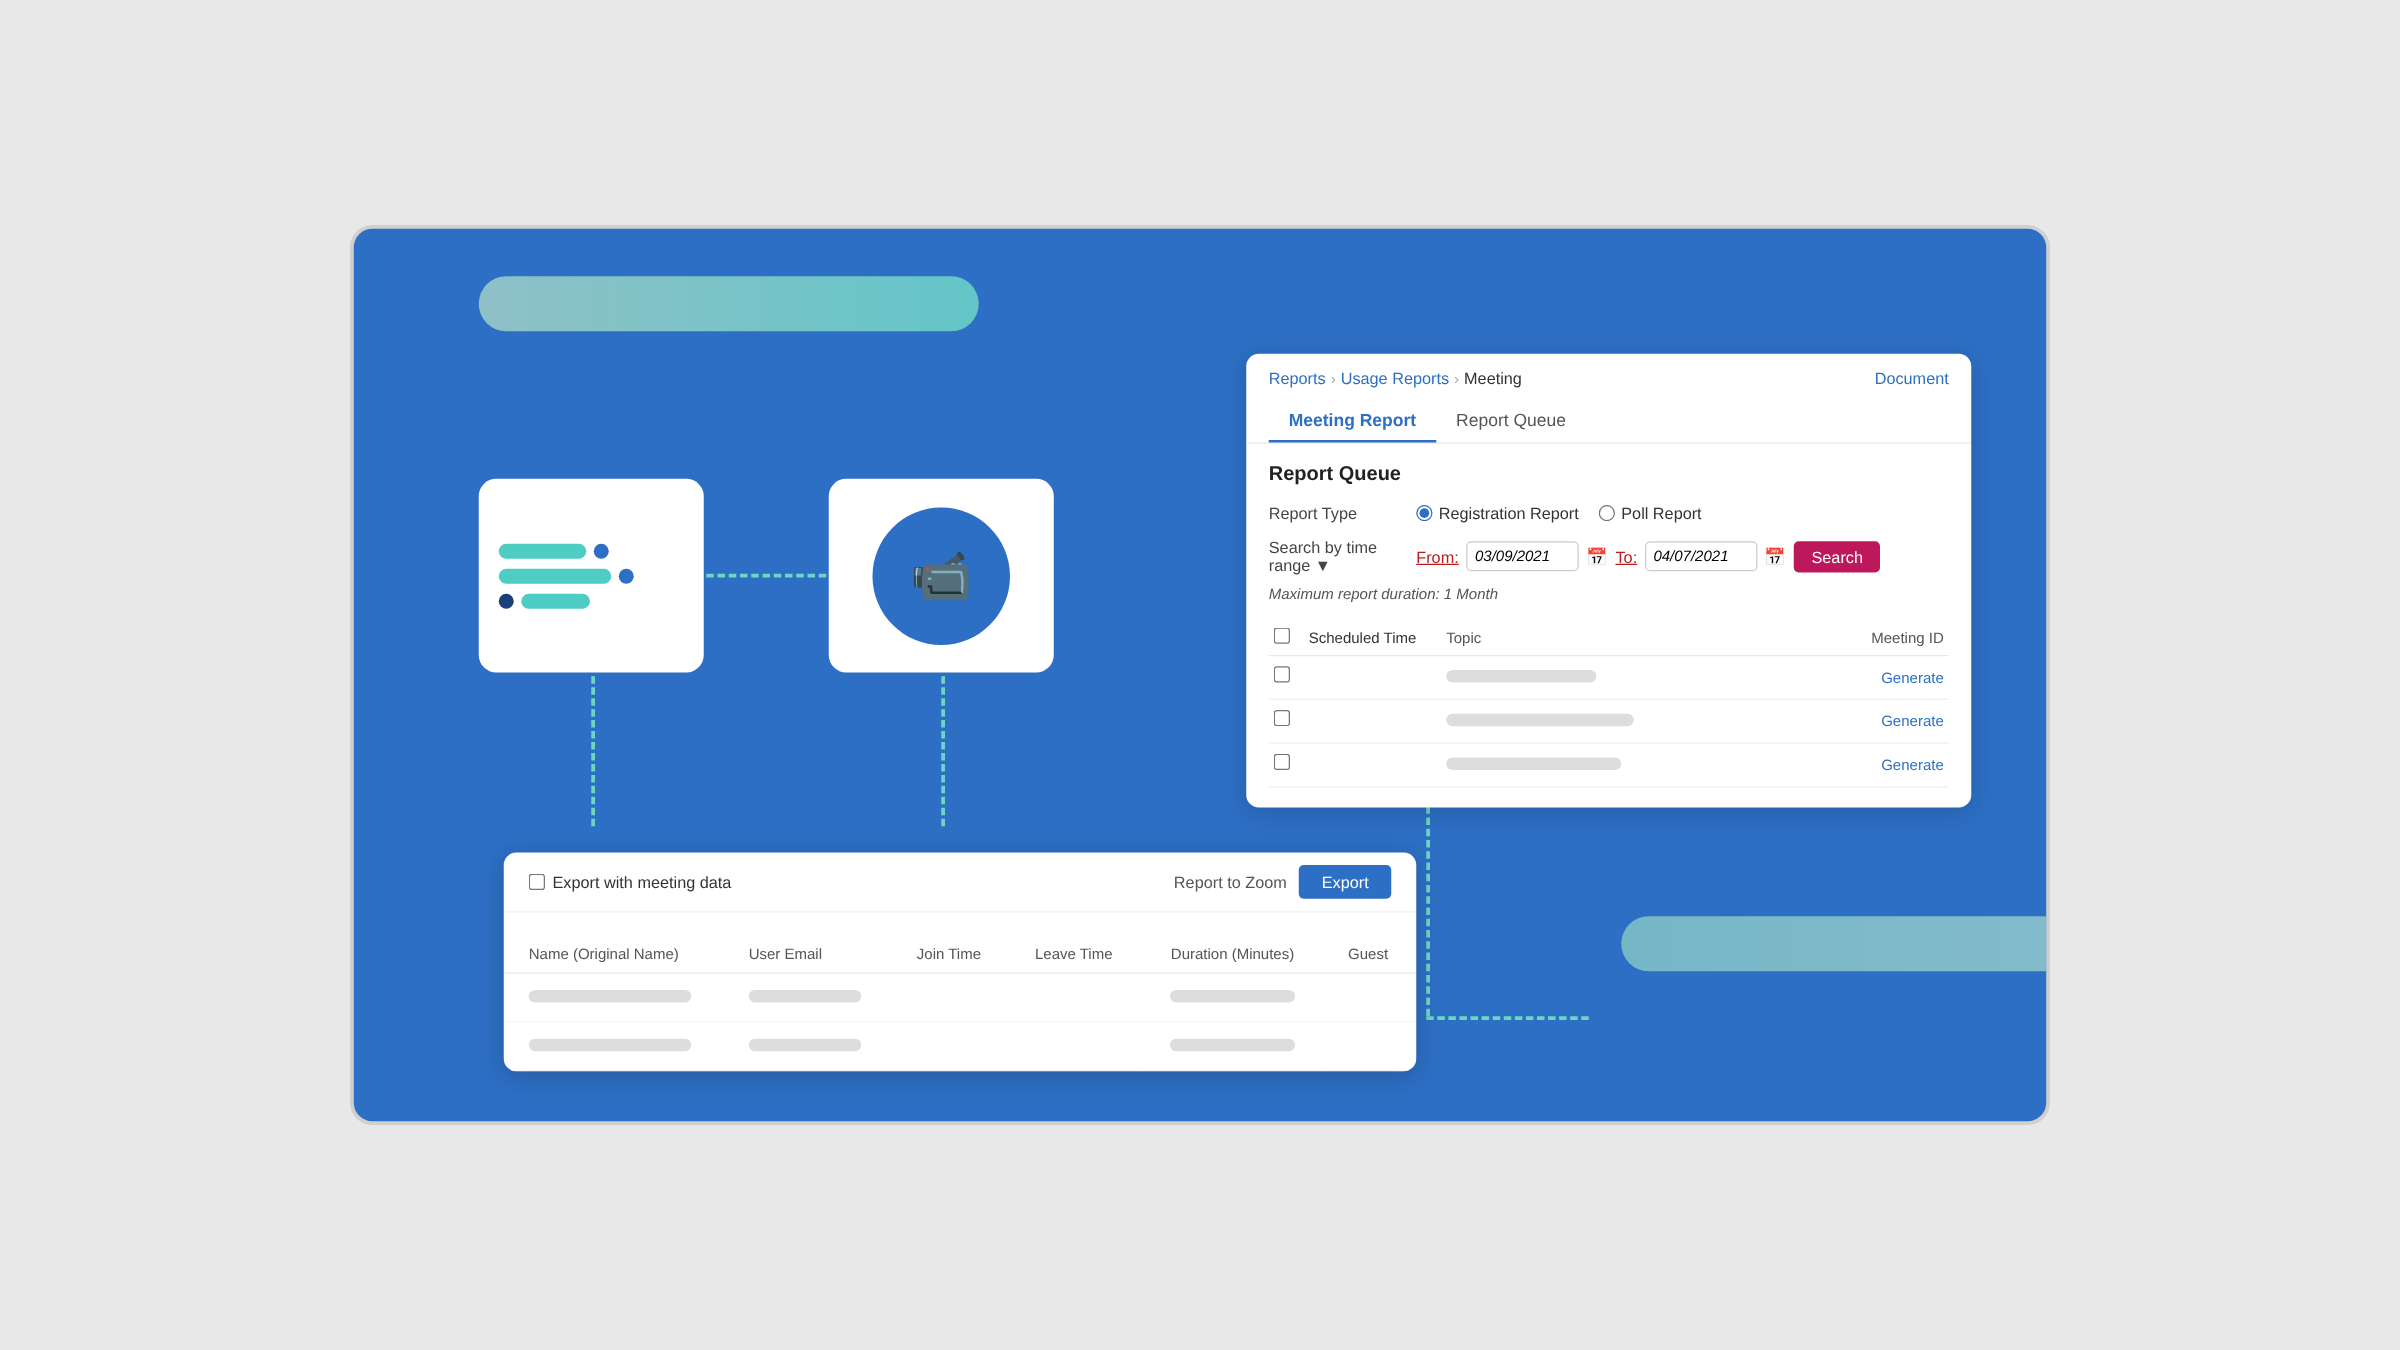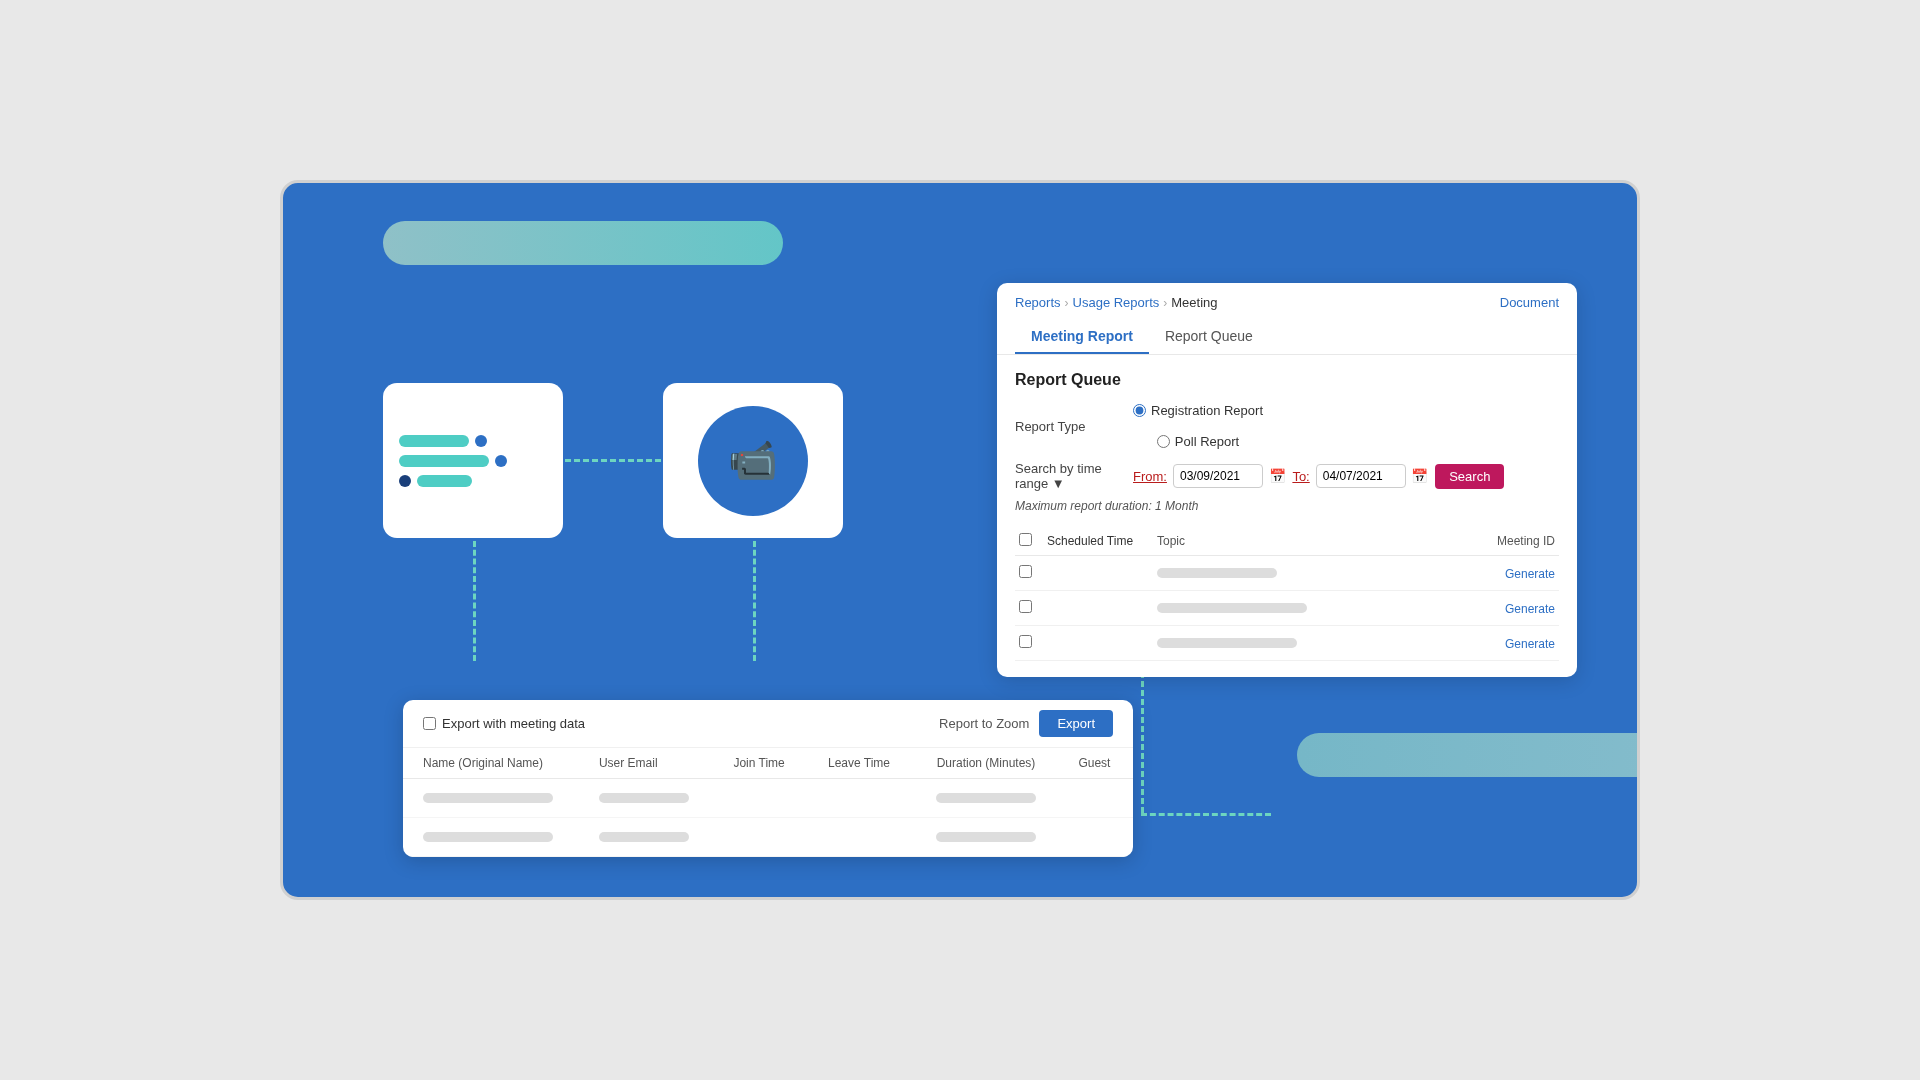--- a/index.html
+++ b/index.html
@@ -212,21 +212,20 @@
     .report-type-label {
       font-size: 13px;
       color: #444;
       width: 110px;
     }
 
     .radio-group {
       display: flex;
       align-items: center;
       gap: 16px;
-      flex-direction: column;
     }
 
     .radio-item {
       display: flex;
       align-items: center;
       gap: 5px;
       font-size: 13px;
       color: #333;
     }
 
@@ -258,20 +257,21 @@
       color: #b91c1c;
       text-decoration: underline;
     }
 
     .date-input {
       border: 1px solid #ccc;
       border-radius: 4px;
       padding: 4px 6px;
       font-size: 12px;
       width: 90px;
+      font-style: italic;
     }
 
     .cal-icon {
       font-size: 14px;
       color: #666;
       cursor: pointer;
     }
 
     .search-btn {
       background: #be185d;
@@ -412,20 +412,21 @@
       border: none;
       border-radius: 4px;
       padding: 6px 18px;
       font-size: 13px;
       cursor: pointer;
     }
 
     .participants-table {
       width: 100%;
       border-collapse: collapse;
+      margin-top: 18px;
     }
 
     .participants-table th {
       font-size: 12px;
       color: #555;
       font-weight: 500;
       text-align: left;
       padding: 8px 20px;
       border-bottom: 1px solid #e8e8e8;
     }

